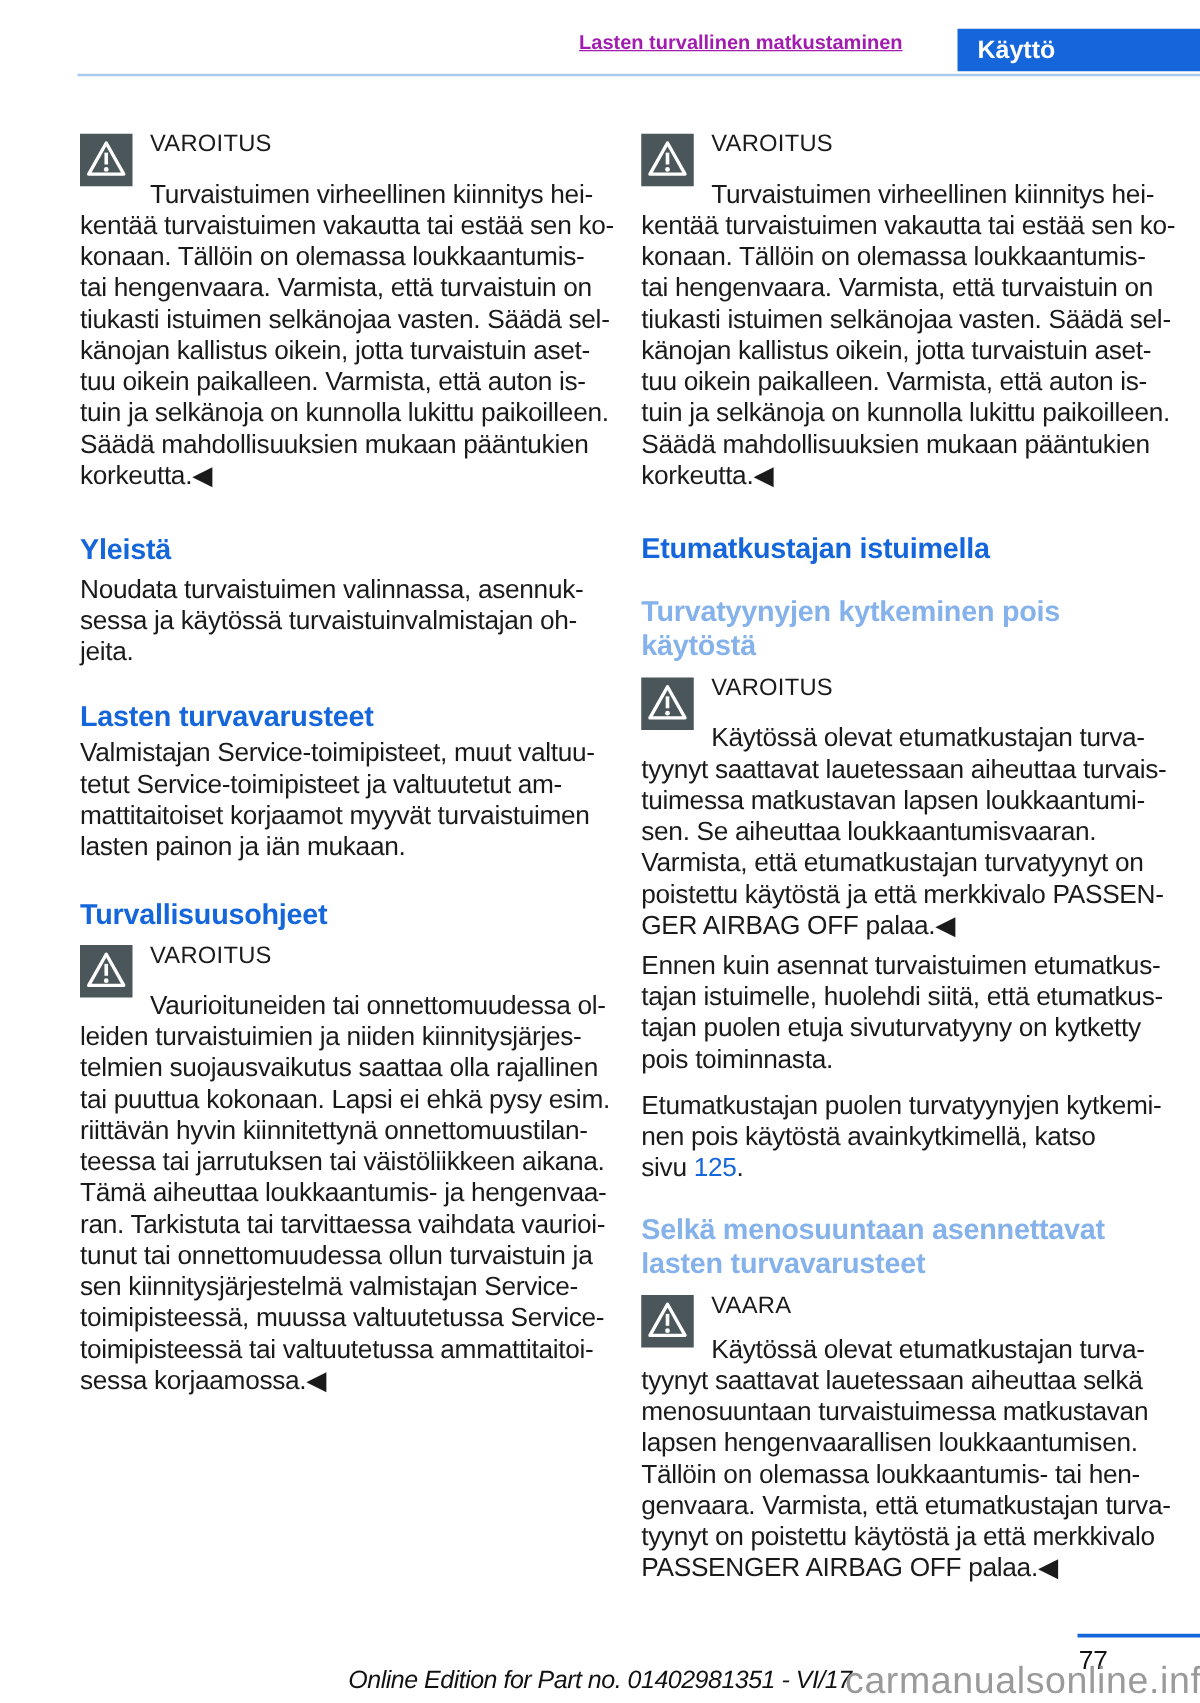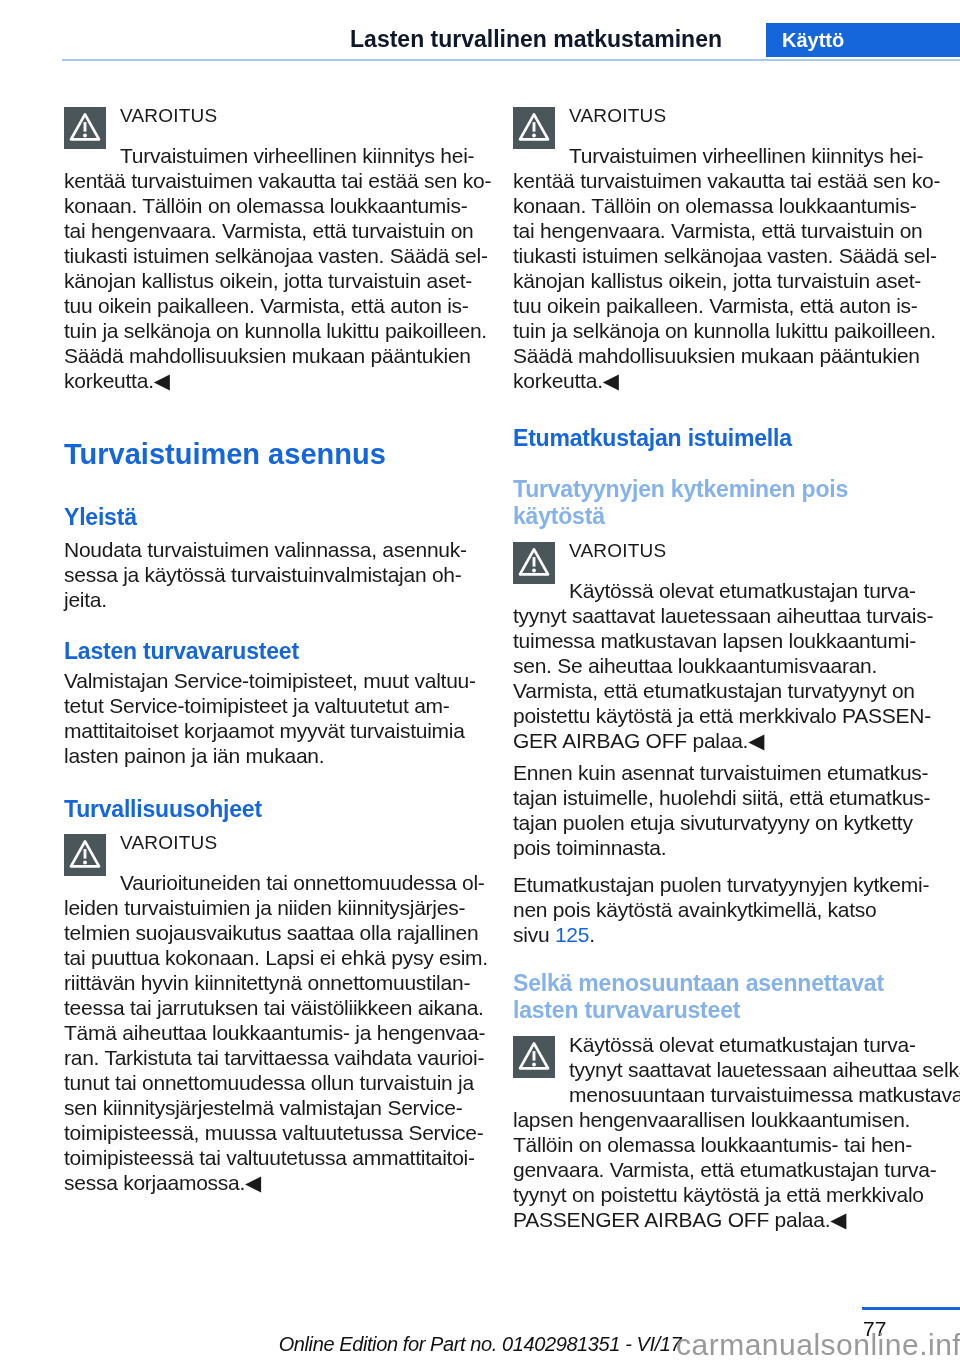--- a/index.html
+++ b/index.html
@@ -4,21 +4,21 @@
 <style>
   html,body{margin:0;padding:0;}
   body{
     width:960px;height:1362px;position:relative;background:#ffffff;
     font-family:"Liberation Sans","DejaVu Sans",sans-serif;
     color:#1a1a1a;overflow:hidden;
   }
   
   .breadcrumb{
     position:absolute;right:238px;top:26px;
-    font-size:23px;font-weight:bold;color:#0f172a;white-space:nowrap;
+    font-size:16px;font-weight:bold;color:#a21caf;white-space:nowrap;text-decoration:underline;
   }
   .tab{
     position:absolute;left:737px;top:23px;width:223px;height:34px;
     background:#1566da;color:#ffffff;font-size:20px;font-weight:bold;
     line-height:34px;padding-left:16px;box-sizing:border-box;margin-left:29px;
   }
   .header-rule{
     position:absolute;left:62px;right:0;top:59px;height:2px;background:#a7c9ef;
   }
   
@@ -90,31 +90,30 @@
 konaan. Tällöin on olemassa loukkaantumis-
 tai hengenvaara. Varmista, että turvaistuin on
 tiukasti istuimen selkänojaa vasten. Säädä sel-
 känojan kallistus oikein, jotta turvaistuin aset-
 tuu oikein paikalleen. Varmista, että auton is-
 tuin ja selkänoja on kunnolla lukittu paikoilleen.
 Säädä mahdollisuuksien mukaan pääntukien
 korkeutta.◀</p>
   </div>
 
-  <h1 class="h1">Turvaistuimen asennus</h1>
 
   <h2 class="h2 h2-yleista">Yleistä</h2>
   <p class="body-text p-yleista">Noudata turvaistuimen valinnassa, asennuk-
 sessa ja käytössä turvaistuinvalmistajan oh-
 jeita.</p>
 
   <h2 class="h2 h2-varusteet">Lasten turvavarusteet</h2>
   <p class="body-text p-varusteet">Valmistajan Service-toimipisteet, muut valtuu-
 tetut Service-toimipisteet ja valtuutetut am-
-mattitaitoiset korjaamot myyvät turvaistuimia
+mattitaitoiset korjaamot myyvät turvaistuimen
 lasten painon ja iän mukaan.</p>
 
   <h2 class="h2 h2-ohjeet">Turvallisuusohjeet</h2>
 
   <div class="warn m7">
     <span class="warn-icon">
       <svg viewBox="0 0 42 42">
           <path d="M21 6 L36.5 33.5 L5.5 33.5 Z" fill="none" stroke="#ffffff" stroke-width="3" stroke-linejoin="round"></path>
           <rect x="19.4" y="14.5" width="3.2" height="10.5" fill="#ffffff"></rect>
           <circle cx="21" cy="29.3" r="2.1" fill="#ffffff"></circle>
@@ -197,20 +196,21 @@
 lasten turvavarusteet</h3>
 
   <div class="warn m8">
     <span class="warn-icon">
       <svg viewBox="0 0 42 42">
           <path d="M21 6 L36.5 33.5 L5.5 33.5 Z" fill="none" stroke="#ffffff" stroke-width="3" stroke-linejoin="round"></path>
           <rect x="19.4" y="14.5" width="3.2" height="10.5" fill="#ffffff"></rect>
           <circle cx="21" cy="29.3" r="2.1" fill="#ffffff"></circle>
         </svg>
     </span>
+    <div class="warn-label tight">VAARA</div>
     <p class="body-text">Käytössä olevat etumatkustajan turva-
 tyynyt saattavat lauetessaan aiheuttaa selkä
 menosuuntaan turvaistuimessa matkustavan
 lapsen hengenvaarallisen loukkaantumisen.
 Tällöin on olemassa loukkaantumis- tai hen-
 genvaara. Varmista, että etumatkustajan turva-
 tyynyt on poistettu käytöstä ja että merkkivalo
 PASSENGER AIRBAG OFF palaa.◀</p>
   </div>
 

